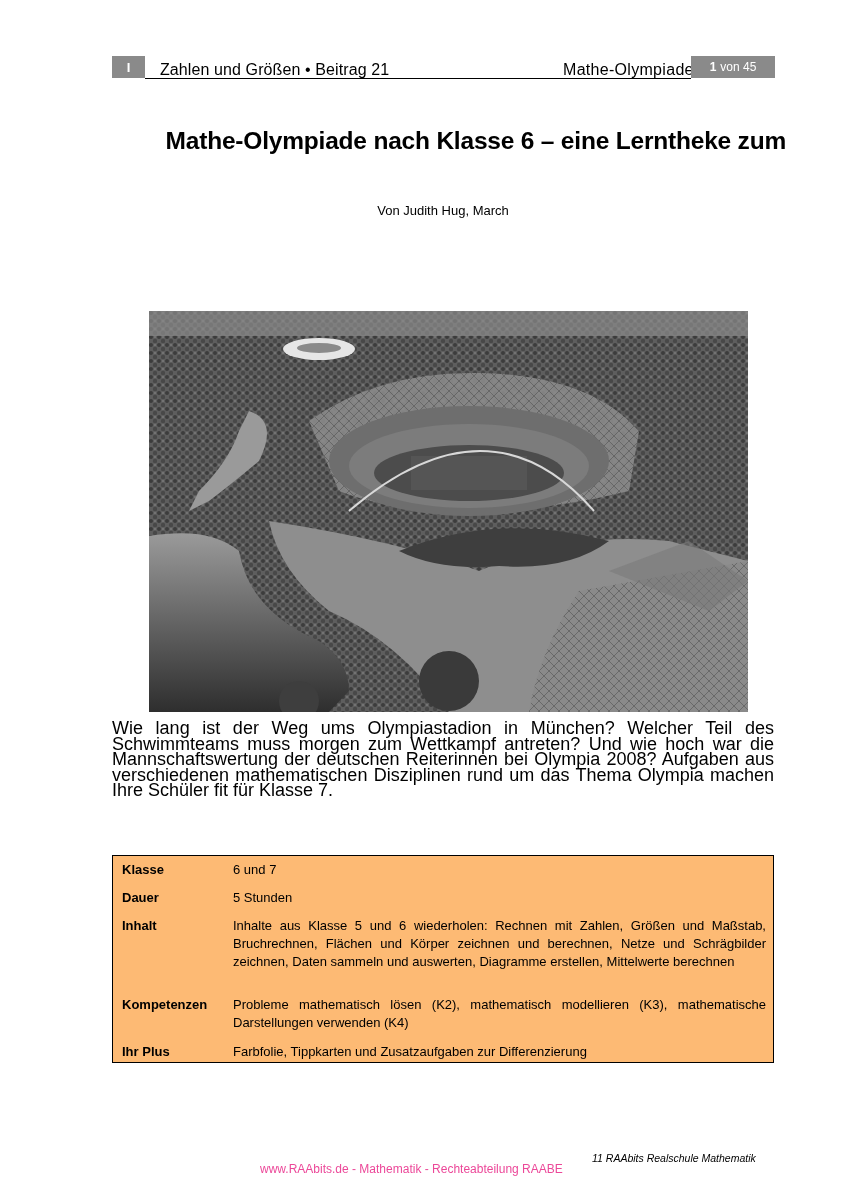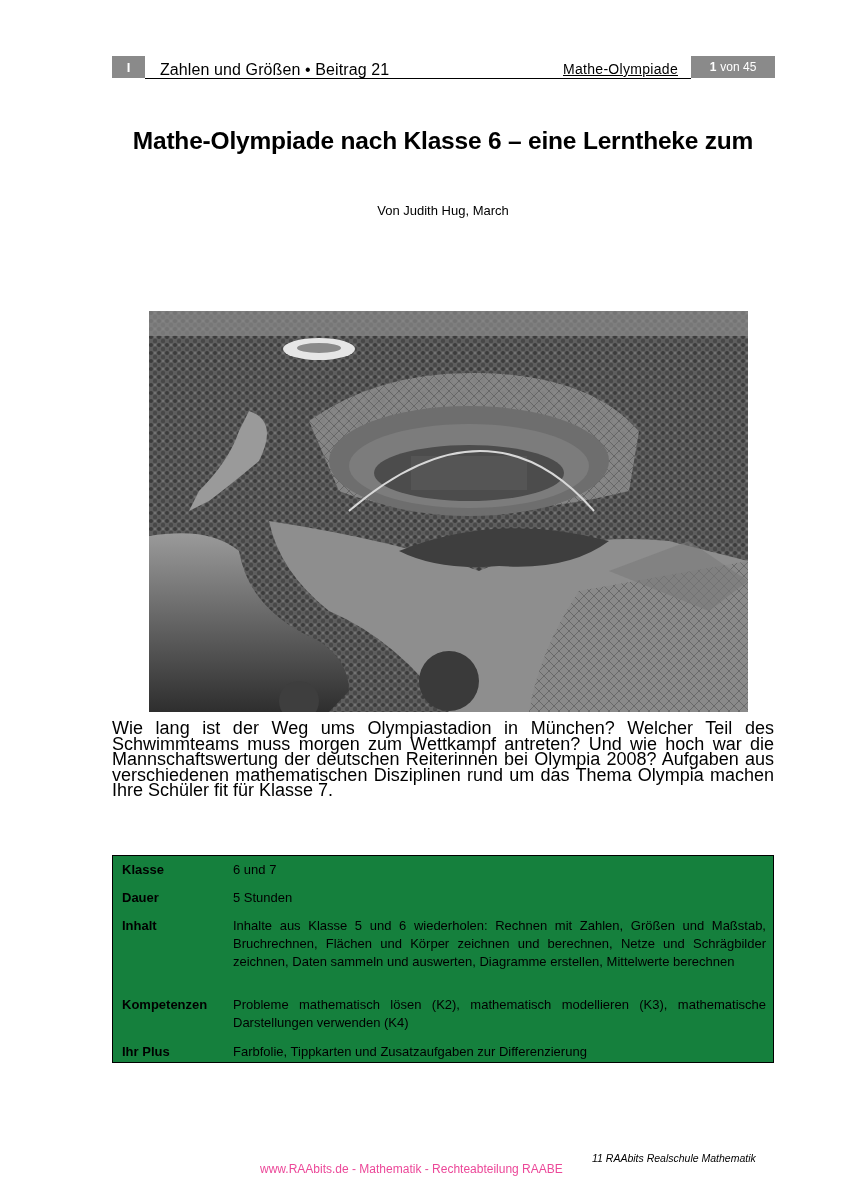--- a/index.html
+++ b/index.html
@@ -12,48 +12,48 @@
     background: #8a8a8a; color: #fff; font-size: 13px; font-weight: bold;
     display: flex; align-items: center; justify-content: center;
   }
   .hdr-line {
     position: absolute; left: 145px; top: 78px; width: 546px; height: 1px; background: #000;
   }
   .hdr-series {
     position: absolute; left: 160px; top: 61px; font-size: 16px; letter-spacing: 0.1px;
   }
   .hdr-topic {
-    position: absolute; left: 563px; top: 61px; font-size: 14px; letter-spacing: 0.3px; text-decoration: underline;
+    position: absolute; left: 563px; top: 61px; font-size: 16px; letter-spacing: 0.3px;
   }
   .hdr-right-box {
     position: absolute; left: 691px; top: 56px; width: 84px; height: 22px;
     background: #8a8a8a; color: #fff; font-size: 12px;
     display: flex; align-items: center; justify-content: center; gap: 4px;
   }
   .hdr-right-box .num { font-weight: bold; }
   .title {
-    position: absolute; left: 100px; top: 126px; width: 686px; text-align: center;
+    position: absolute; left: 100px; top: 126px; width: 686px; text-align: right;
     font-size: 24.5px; font-weight: bold; line-height: 30px; letter-spacing: -0.2px;
   }
   .author {
     position: absolute; left: 100px; top: 203px; width: 686px; text-align: center;
     font-size: 13px;
   }
   .photo {
     position: absolute; left: 149px; top: 311px; width: 599px; height: 401px;
     overflow: hidden; background: #6a6a6a;
   }
   .photo svg { display: block; }
   .intro {
     position: absolute; left: 112px; top: 721px; width: 662px;
     font-size: 18px; line-height: 15.5px; text-align: justify;
   }
   .info-table {
     position: absolute; left: 112px; top: 855px; width: 660px; height: 206px;
-    background: #15803d; border: 1px solid #000; box-sizing: content-box;
+    background: #fdba74; border: 1px solid #000; box-sizing: content-box;
   }
   .info-row { position: absolute; left: 0; width: 660px; font-size: 13px; line-height: 18px; }
   .info-label { position: absolute; left: 9px; top: 0; font-weight: bold; }
   .info-value { position: absolute; left: 120px; top: 0; width: 533px; text-align: justify; }
   .footer-note {
     position: absolute; left: 584px; top: 1152px; font-size: 10.5px; font-style: italic; margin-left: 8px;
   }
   .footer-site {
     position: absolute; left: 260px; top: 1162px; font-size: 12px; color: #ec4899;
   }

